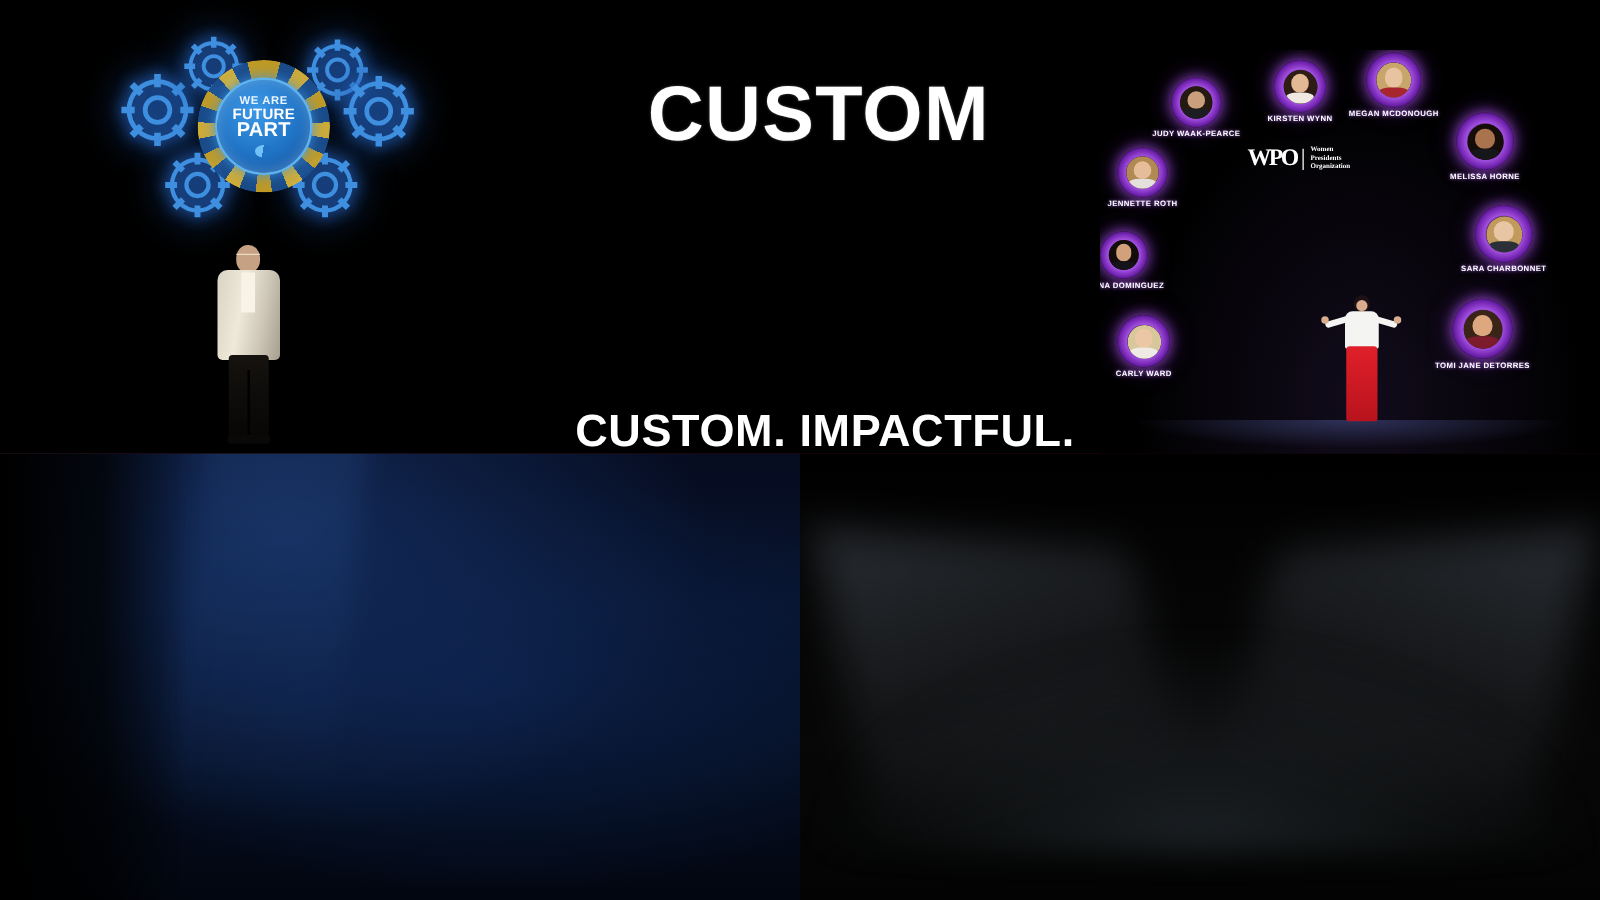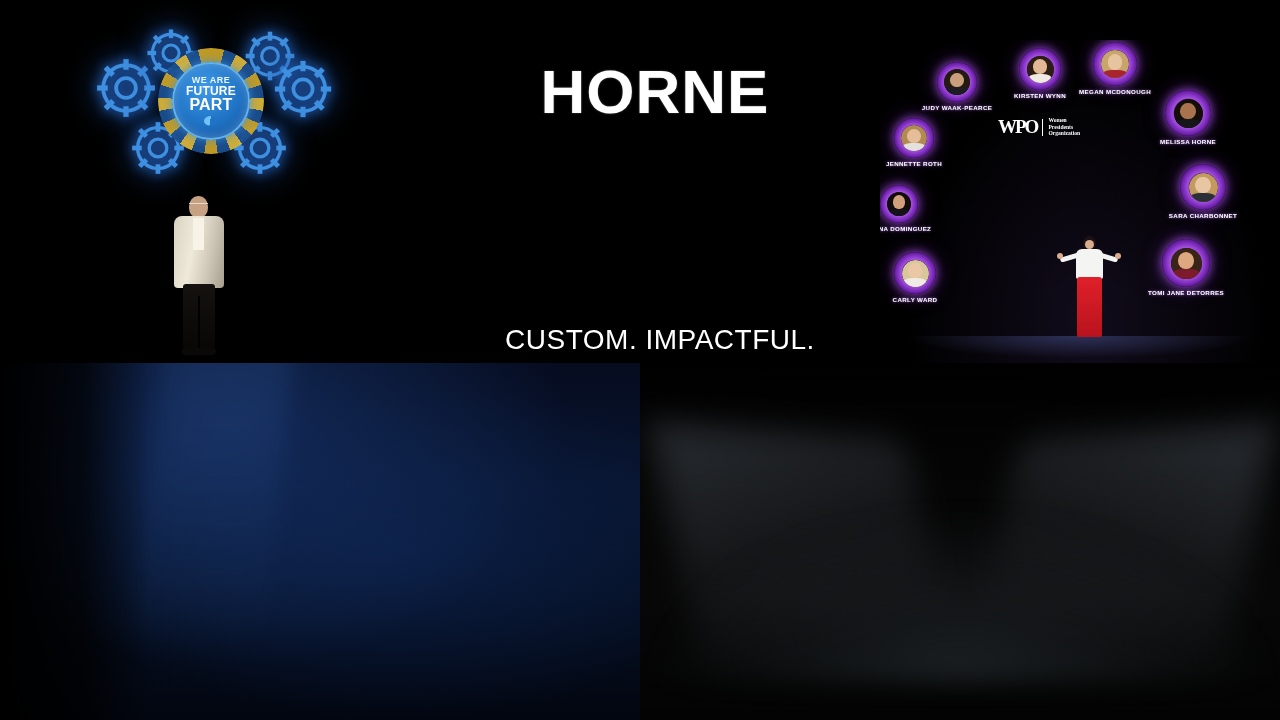--- a/index.html
+++ b/index.html
@@ -53,21 +53,21 @@
   .sm-legs { position:absolute; left:15px; top:88px; width:32px; height:70px;
      background:linear-gradient(#15120f,#070605); border-radius:3px; }
   .sm-gap { position:absolute; left:30px; top:100px; width:2px; height:58px; background:#000; }
   .sm-shoe { position:absolute; left:14px; top:152px; width:34px; height:7px; background:#0a0908; border-radius:3px; }
 
   
   .headline { position:absolute; left:420px; top:62px; width:470px; text-align:center; }
   .hl-line { color:#ffffff; font-weight:bold; font-size:62px; line-height:0.97;
      letter-spacing:1px; text-shadow:0 0 2px rgba(255,255,255,.35); font-stretch:condensed; }
   .subline-wrap { position:absolute; left:380px; top:322px; width:560px; text-align:center; z-index:6; }
-  .sub-line { color:#ffffff; font-weight:normal; font-size:28px; line-height:1.28; letter-spacing:.5px; }
+  .sub-line { color:#ffffff; font-weight:bold; font-size:36px; line-height:1.28; letter-spacing:.5px; }
 
   
   .wpo { position:absolute; left:880px; top:40px; width:400px; height:323px; overflow:hidden;
      background:radial-gradient(ellipse at 52% 86%, #120c1c 0%, #000 62%); }
   .halo { position:absolute; }
   .halo .ring {
      position:relative; border-radius:50%;
      background:radial-gradient(circle, rgba(170,90,230,0) 36%, #a24fe0 46%, #6b1fa8 66%, rgba(60,10,100,0) 82%);
      box-shadow:0 0 10px rgba(165,80,225,.85), 0 0 20px rgba(130,50,200,.5);
      display:flex; align-items:center; justify-content:center;
@@ -255,21 +255,21 @@
       <div class="sm-head"></div>
       <div class="sm-glasses"></div>
       <div class="sm-body"></div>
       <div class="sm-shirt"></div>
       <div class="sm-legs"></div>
       <div class="sm-gap"></div>
       <div class="sm-shoe"></div>
     </div>
 
     <div class="headline">
-      <div class="hl-line">HORNE</div>
+      <div class="hl-line">CUSTOM</div>
     </div>
 
     <div class="wpo">
       <div class="wpo-floor"></div>
 
       <div id="halos">
           <div class="halo" style="left: 57px; top: 22px; width: 40px; height: 56px;">
             <div class="ring" style="width: 40px; height: 40px;">
               <div class="face" style="width: 26px; height: 26px;">
                 <div class="f-hair" style="background: rgb(36, 26, 18);"></div>

